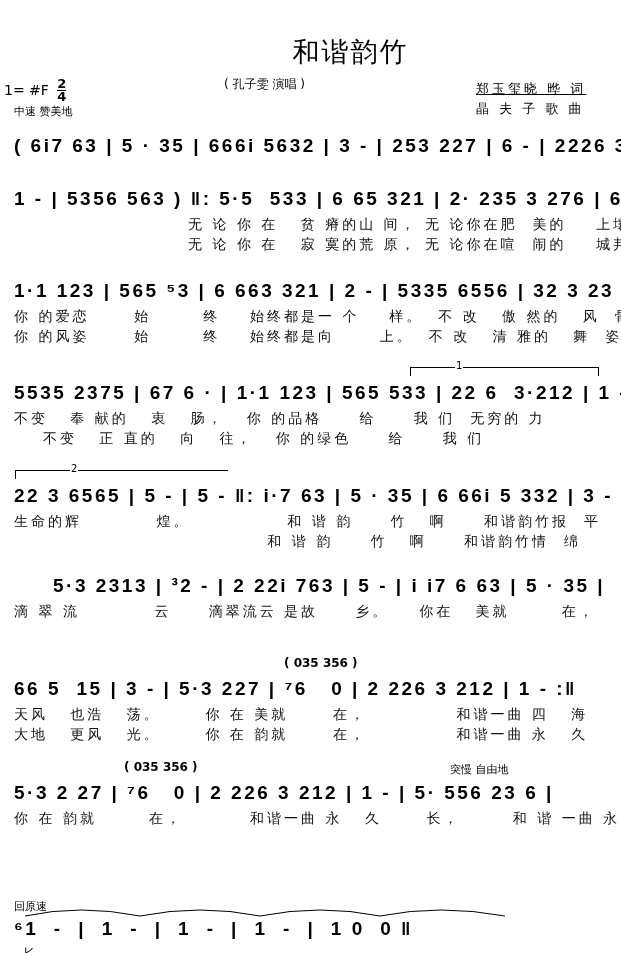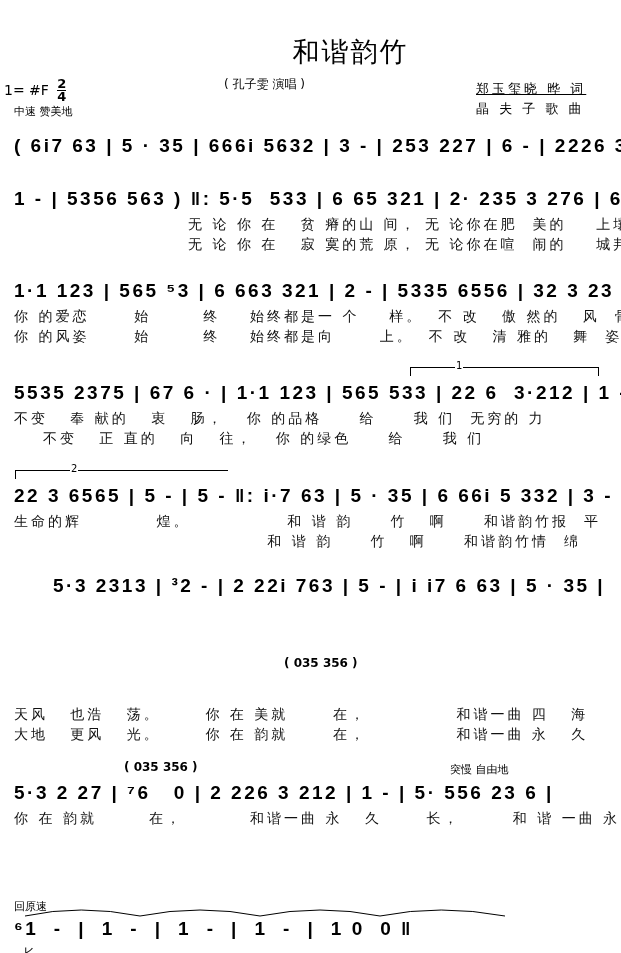--- a/index.html
+++ b/index.html
@@ -68,24 +68,26 @@
   <div class="volta left" style="left:15px; top:-15px; width:212px;">
     <span style="left:54px;">2</span>
   </div>
   <div class="notes" style="top:0;">22 3 6565 | 5 - | 5 - ‖: i·7 63 | 5 · 35 | 6 66i 5 332 | 3 - |</div>
   <div class="lyric" style="left:14px; top:28px;">生命的辉          煌。             和 谐 韵     竹   啊     和谐韵竹报  平       安，</div>
   <div class="lyric" style="left:14px; top:48px;">                                  和 谐 韵     竹   啊     和谐韵竹情  绵       长，</div>
 </div>
 
 <div class="abs row" style="top:575px;">
   <div class="notes" style="top:0;margin-left:39px;">5·3 2313 | ³2 - | 2 22i 763 | 5 - | i i7 6 63 | 5 · 35 |</div>
+  <div class="lyric" style="left:14px; top:28px;">滴 翠 流          云     滴翠流云 是故     乡。    你在   美就       在，</div>
 </div>
 
 <div class="abs row" style="top:678px;">
   <div class="small" style="left:284px; top:-22px; font-weight:bold; font-size:12px;">( 035  356 )</div>
+  <div class="notes" style="top:0;">66 5  15 | 3 - | 5·3 227 | ⁷6   0 | 2 226 3 212 | 1 - :‖</div>
   <div class="lyric" style="left:14px; top:28px;">天风   也浩   荡。      你 在 美就      在，            和谐一曲 四   海       扬。</div>
   <div class="lyric" style="left:14px; top:48px;">大地   更风   光。      你 在 韵就      在，            和谐一曲 永   久       长。</div>
 </div>
 
 <div class="abs row" style="top:782px;">
   <div class="small" style="left:124px; top:-22px; font-weight:bold; font-size:12px;">( 035  356 )</div>
   <div class="small" style="left:450px; top:-20px;">突慢 自由地</div>
   <div class="notes" style="top:0;">5·3 2 27 | ⁷6   0 | 2 226 3 212 | 1 - | 5· 556 23 6 |</div>
   <div class="lyric" style="left:14px; top:28px;">你 在 韵就       在，         和谐一曲 永   久      长，       和 谐 一曲 永   久</div>
 </div>

